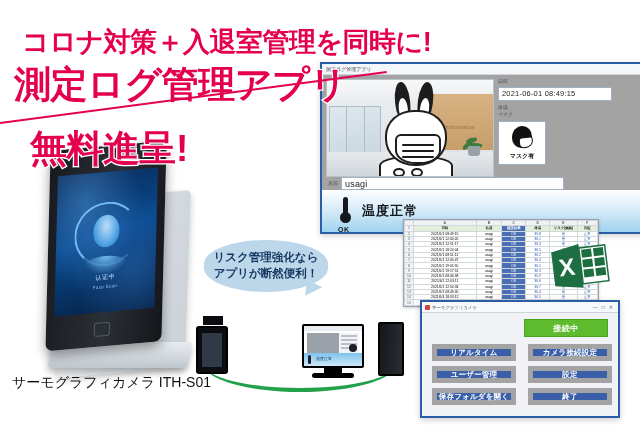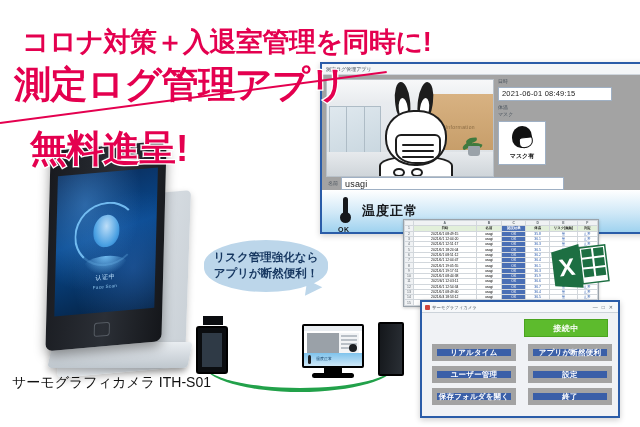--- a/index.html
+++ b/index.html
@@ -721,21 +721,21 @@
         <span style="font-size:5px">□</span>
         <span style="font-size:5px">✕</span>
       </span>
     </div>
     <div id="ctrl-body">
       <div id="status-row">
         <div id="conn-status">接続中</div>
       </div>
       <div id="btn-grid">
         <div class="ctrl-btn">リアルタイム</div>
-        <div class="ctrl-btn">アプリが断然便利</div>
+        <div class="ctrl-btn">カメラ接続設定</div>
         <div class="ctrl-btn">ユーザー管理</div>
         <div class="ctrl-btn">設定</div>
         <div class="ctrl-btn">保存フォルダを開く</div>
         <div class="ctrl-btn">終了</div>
       </div>
     </div>
   </div>
 
 </div>
 

